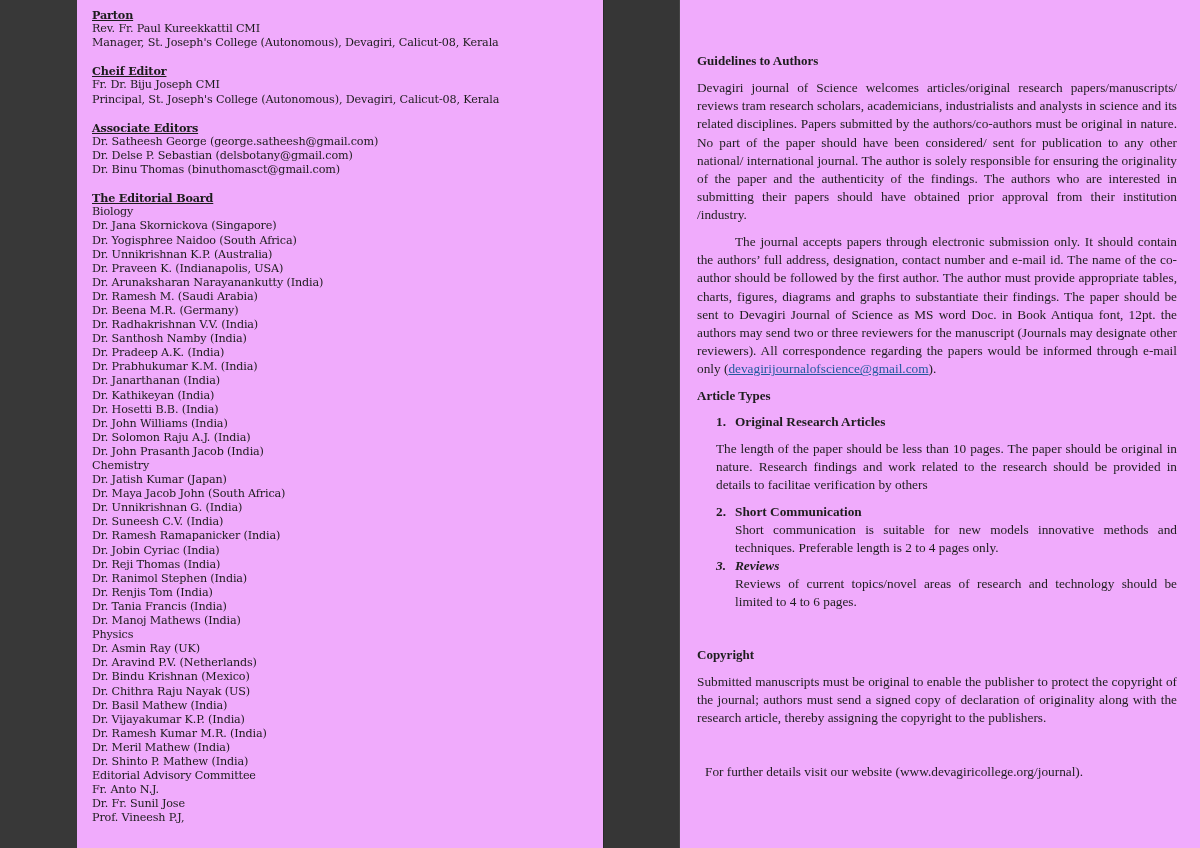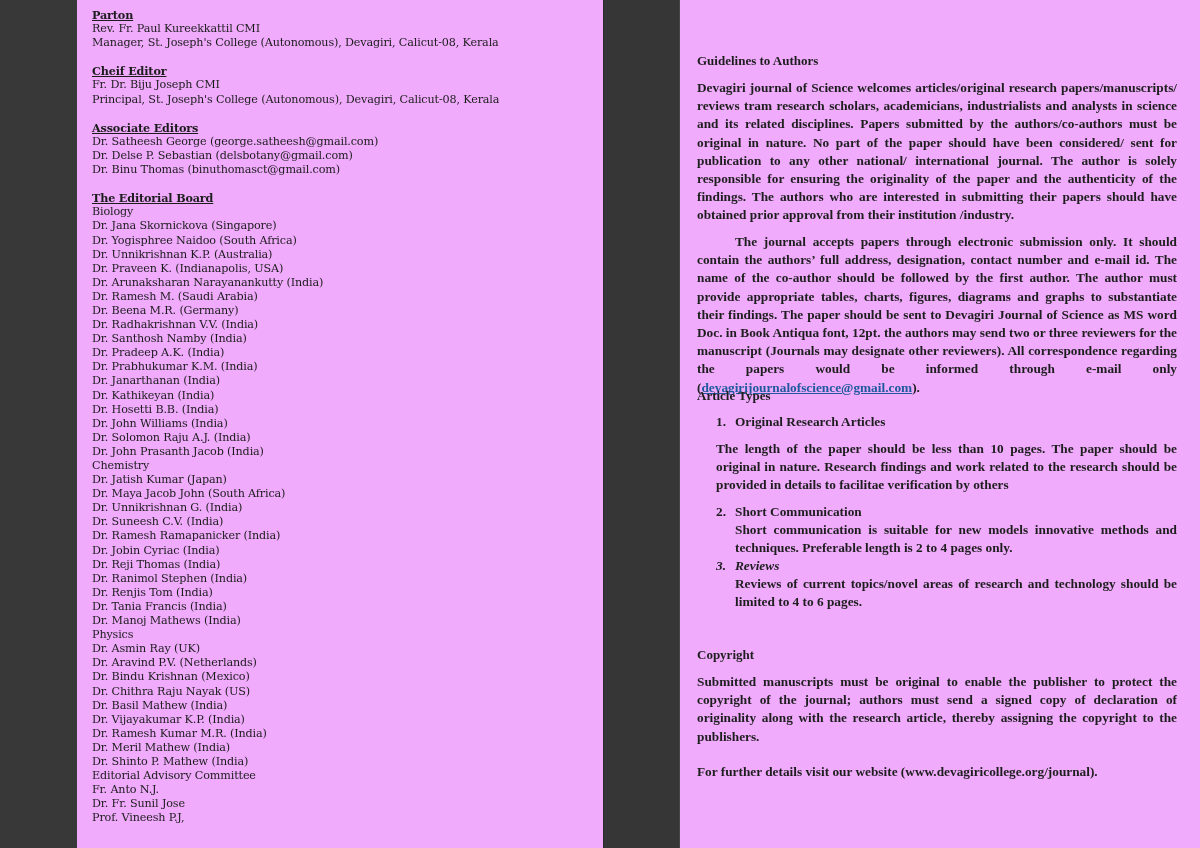--- a/index.html
+++ b/index.html
@@ -22,39 +22,39 @@
         font-family:"DejaVu Serif", serif; font-size:11.2px; line-height:14.1px; color:#1c1c1c; letter-spacing:-0.15px; }
   .lp .line { white-space:nowrap; }
   .lp .u { text-decoration:underline; font-weight:bold; }
   .lp .b { font-weight:normal; }
   .lp .gap { height:14.1px; }
 
   
   .rp { position:absolute; left:17px; top:52px; width:480px;
         font-family:"Liberation Serif", serif; font-size:13.3px; line-height:18.2px; color:#1e1e1e; }
   .rp h3 { margin:0; font-size:13px; font-weight:bold; line-height:18.2px; }
-  .rp p { margin:0; text-align:justify;font-weight:bold; }
+  .rp p { margin:0; text-align:justify; }
   .rp .indent { text-indent:38px; }
   .rp a { color:#1f5a9e; text-decoration:underline; }
   .rp .sec-guidelines { position:absolute; top:0; left:0; width:480px; }
   .rp .p1 { position:absolute; top:27px; left:0; width:480px; }
   .rp .p2 { position:absolute; top:181px; left:0; width:480px; }
   .rp .h-types { position:absolute; top:335px; left:0; }
   .rp .item { position:absolute; left:19px; width:461px; }
   .rp .item .num { display:inline-block; width:19px; font-weight:bold; }
   .rp .item .title { font-weight:bold; }
   .rp .i1 { top:361px; }
   .rp .i1-desc { position:absolute; top:388px; left:19px; width:461px; }
   .rp .i2 { top:451px; }
   .rp .i2-desc { position:absolute; top:469px; left:38px; width:442px; }
   .rp .i3 { top:505px;font-style:italic; }
   .rp .i3-desc { position:absolute; top:523px; left:38px; width:442px; }
   .rp .h-copy { position:absolute; top:594px; left:0; }
   .rp .p-copy { position:absolute; top:621px; left:0; width:480px; }
-  .rp .p-further { position:absolute; top:711px; left:0; width:480px; }
+  .rp .p-further { position:absolute; top:711px; left:8px; width:480px; }
 </style>
 </head>
 <body>
 
 <div class="gutter left"></div>
 
 <div class="page left">
   <div class="lp">
 
     <div class="line u">Parton</div>

